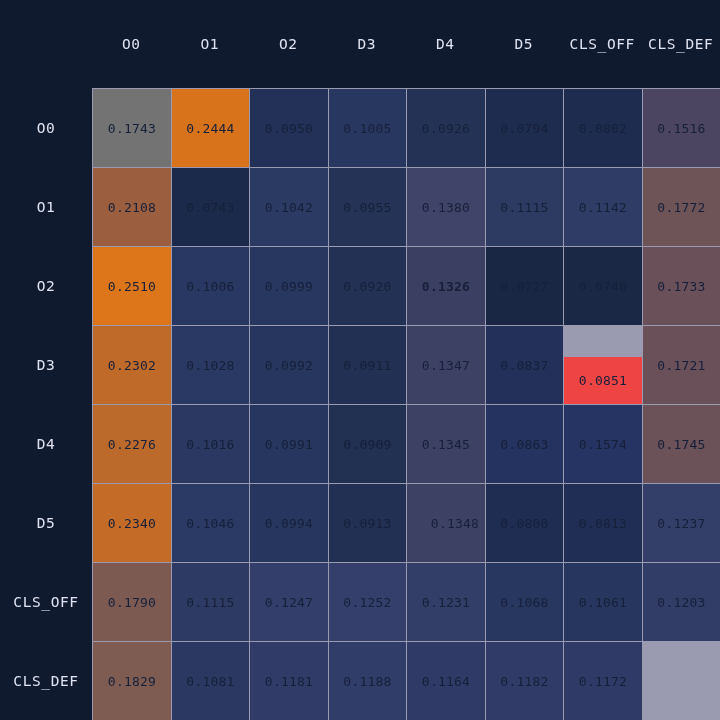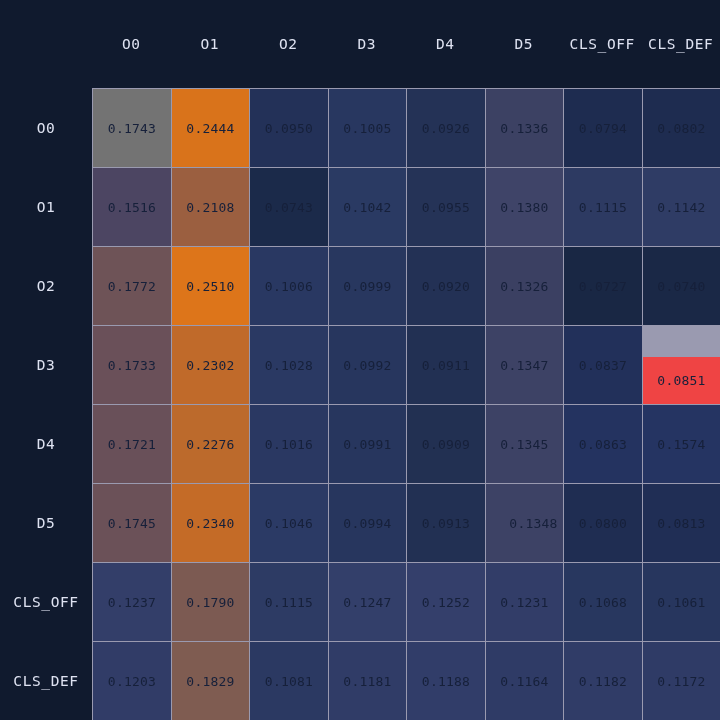--- a/index.html
+++ b/index.html
@@ -125,23 +125,20 @@
       </div>
       <div class="cell" style="background: rgb(35, 49, 88);">
         <span class="cell-value">0.0950</span>
       </div>
       <div class="cell" style="background: rgb(40, 55, 96);">
         <span class="cell-value">0.1005</span>
       </div>
       <div class="cell" style="background: rgb(36, 50, 86);">
         <span class="cell-value">0.0926</span>
       </div>
-      <div class="cell" style="background: rgb(60, 65, 99);">
-        <span class="cell-value">0.1336</span>
-      </div>
       <div class="cell" style="background: rgb(30, 44, 80);">
         <span class="cell-value">0.0794</span>
       </div>
       <div class="cell" style="background: rgb(30, 44, 80);">
         <span class="cell-value">0.0802</span>
       </div>
       <div class="cell" style="background: rgb(76, 69, 98);">
         <span class="cell-value">0.1516</span>
       </div>
       <div class="cell" style="background: rgb(155, 95, 64);">
@@ -173,21 +170,21 @@
       </div>
       <div class="cell" style="background: rgb(41, 56, 98);">
         <span class="cell-value">0.1006</span>
       </div>
       <div class="cell" style="background: rgb(40, 55, 95);">
         <span class="cell-value">0.0999</span>
       </div>
       <div class="cell" style="background: rgb(35, 49, 85);">
         <span class="cell-value">0.0920</span>
       </div>
-      <div class="cell" style="background: rgb(59, 64, 98);">
+      <div class="cell" style="background: rgb(59, 64, 98); font-weight: bold;">
         <span class="cell-value">0.1326</span>
       </div>
       <div class="cell" style="background: rgb(25, 39, 68);">
         <span class="cell-value">0.0727</span>
       </div>
       <div class="cell" style="background: rgb(26, 40, 70);">
         <span class="cell-value">0.0740</span>
       </div>
       <div class="cell" style="background: rgb(106, 80, 89);">
         <span class="cell-value">0.1733</span>

